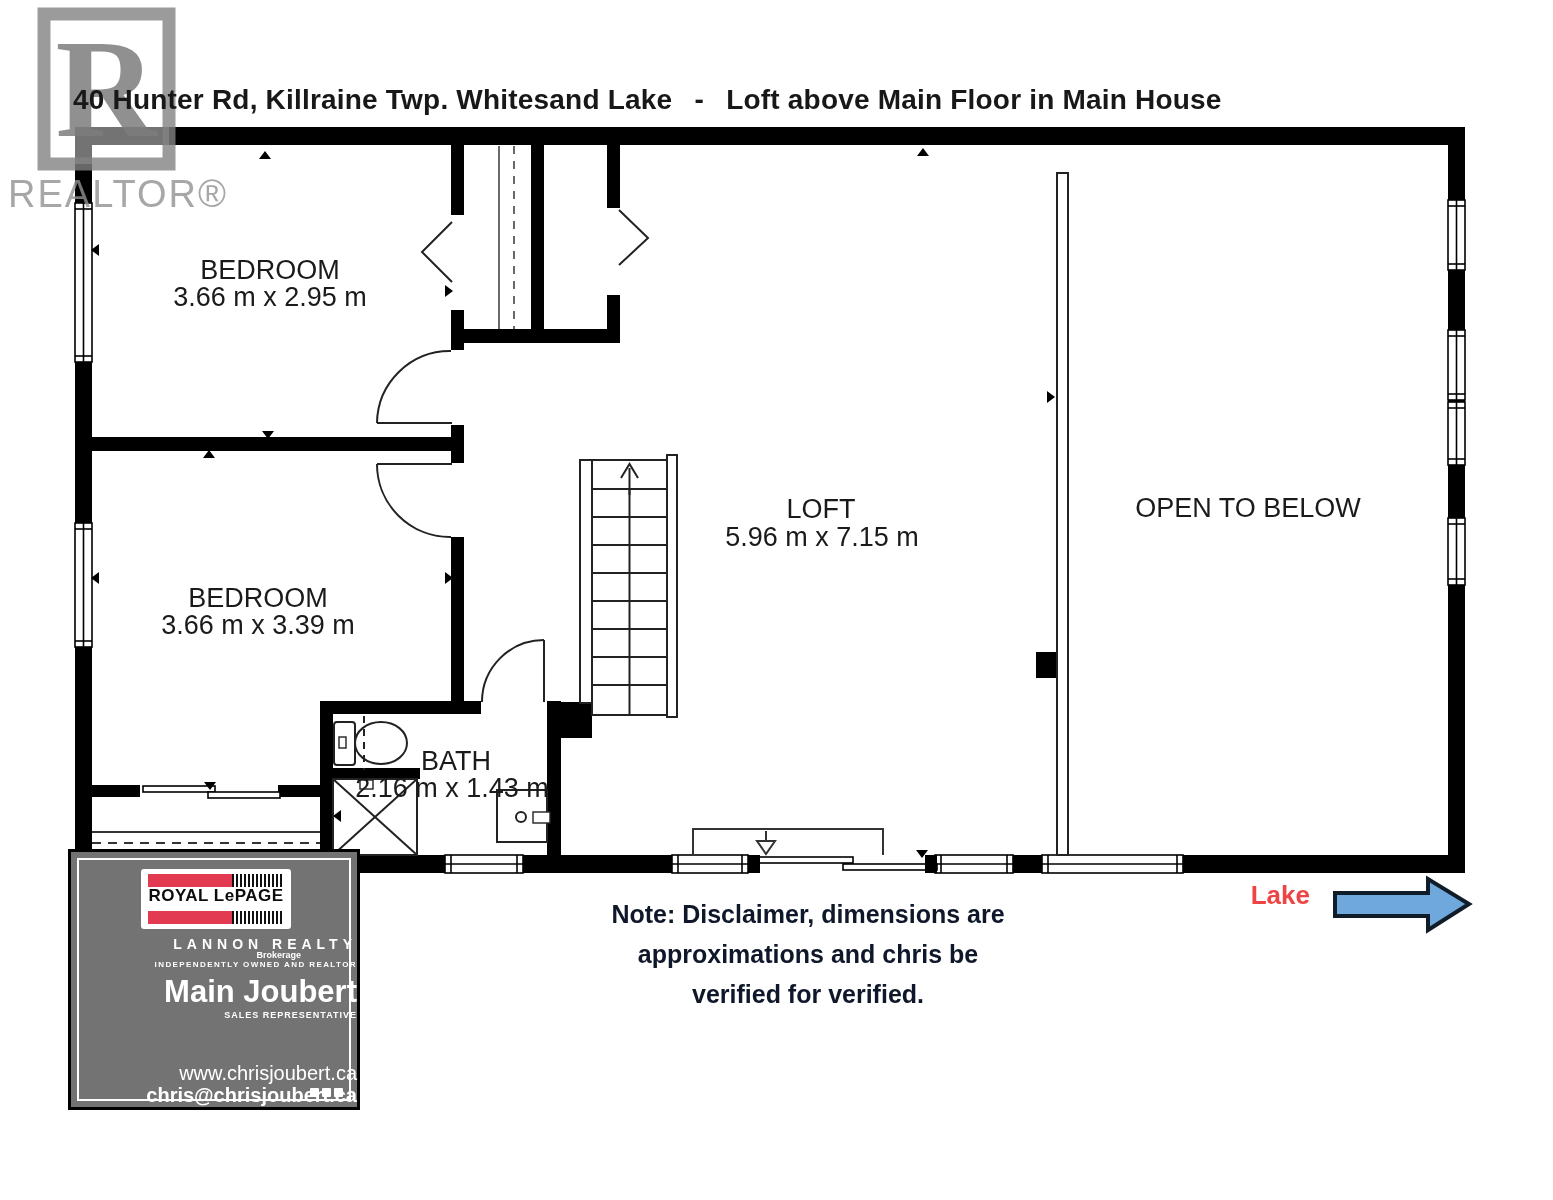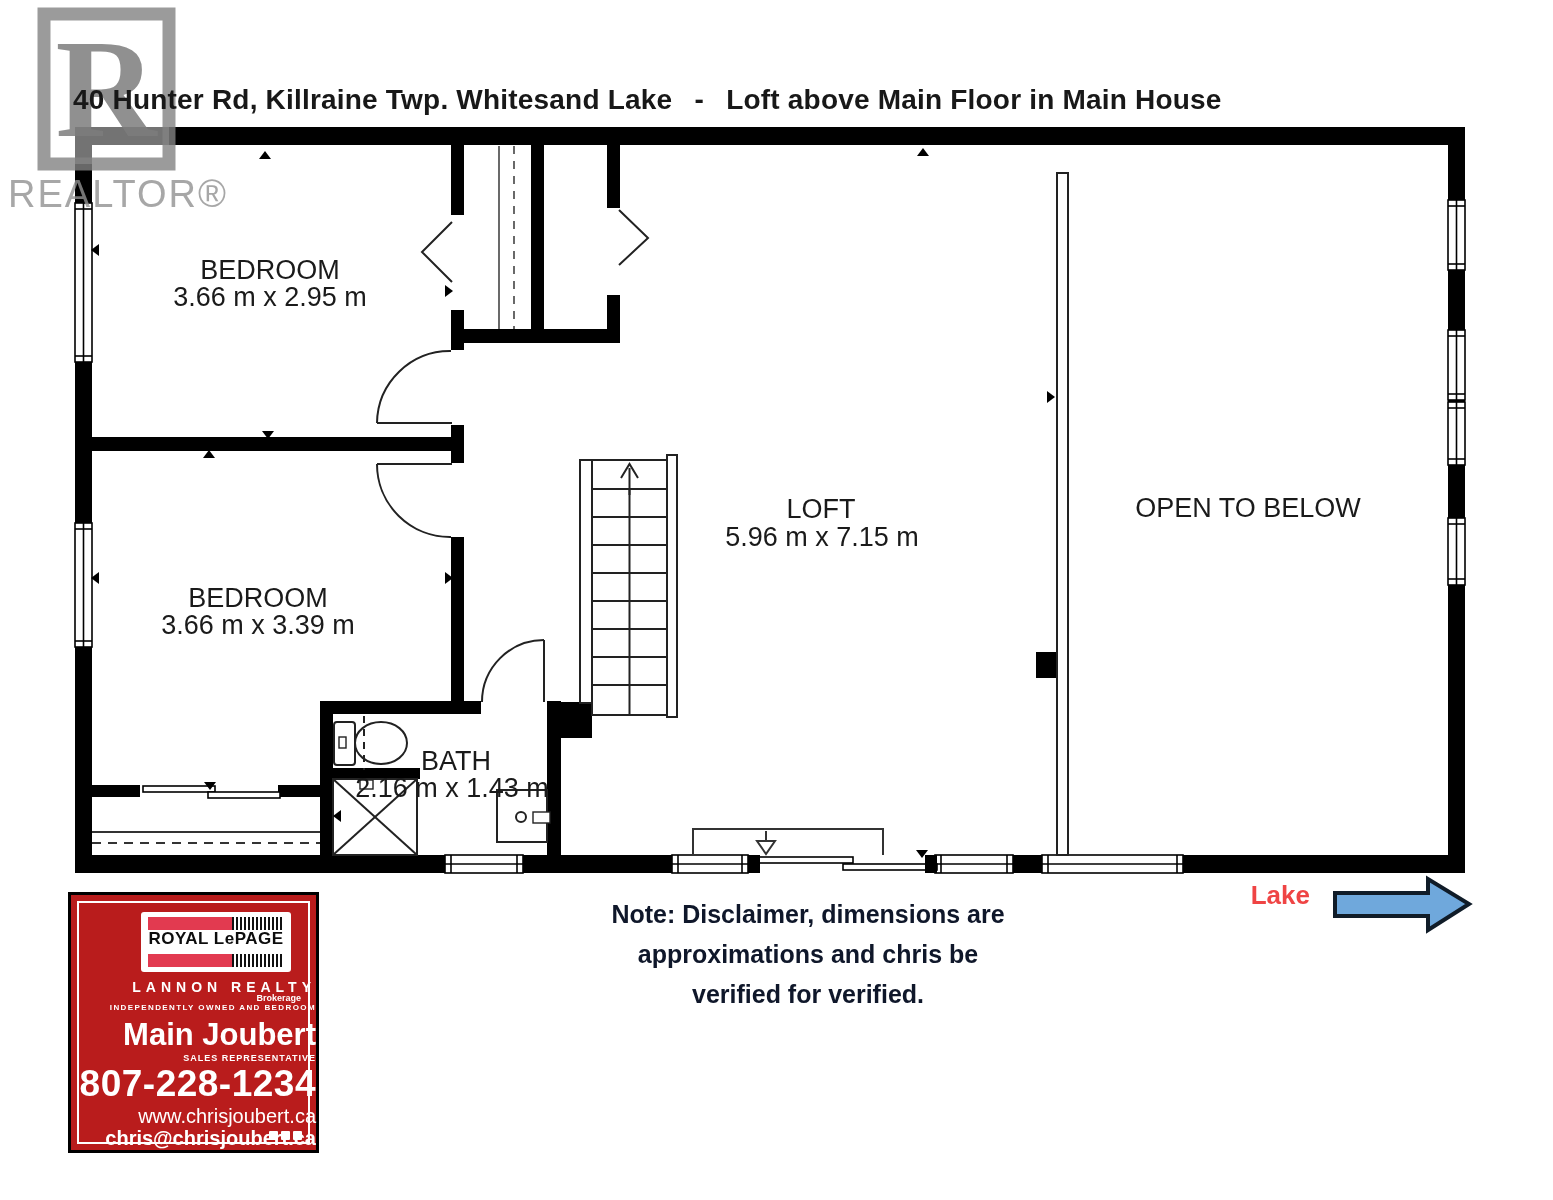--- a/index.html
+++ b/index.html
@@ -4,21 +4,21 @@
 <style>
   html,body{margin:0;padding:0;background:#fff;}
   #page{position:relative;width:1553px;height:1200px;background:#ffffff;overflow:hidden;
         font-family:"Liberation Sans",sans-serif;}
   #plan-svg{position:absolute;left:0;top:0;}
   .abs{position:absolute;}
   #title{left:73px;top:84px;font-size:28px;font-weight:bold;color:#181818;white-space:pre;letter-spacing:.2px;}
   #note{left:558px;top:894px;width:500px;text-align:center;font-size:25px;font-weight:bold;color:#0f172a;line-height:40px;}
   #lake-label{left:1150px;top:880px;width:160px;text-align:right;font-size:26px;font-weight:bold;color:#ef4444;}
   
-  #card{left:68px;top:892px;width:251px;height:261px;background:#b91c1c;border:3px solid #000;box-sizing:border-box;}
+  #card{left:68px;top:849px;width:292px;height:261px;background:#737373;border:3px solid #000;box-sizing:border-box;}
   #card-inner{position:absolute;inset:6px;border:2px solid #fff;}
   #card .c{position:absolute;left:0;width:100%;text-align:right;color:#fff;}
   #rlp-box{position:absolute;left:70px;top:17px;width:150px;height:60px;background:#fff;border-radius:3px;}
   .rlp-bar{position:absolute;left:7px;width:136px;height:13px;
            background:linear-gradient(90deg,#e23a50 0 62%,transparent 62%),
            repeating-linear-gradient(90deg,#111 0 2px,#fff 2px 4px);}
   #rlp-bar-top{top:5px;} #rlp-bar-bot{top:42px;}
   #rlp-name{position:absolute;top:17px;left:0;width:100%;text-align:center;color:#0d0d0d;
             font-size:17px;font-weight:bold;letter-spacing:.5px;}
   #lannon{top:84px;font-size:14px;font-weight:bold;letter-spacing:5px;}
@@ -280,24 +280,23 @@
 
   <div id="card" class="abs">
     <div id="card-inner"></div>
     <div id="rlp-box">
       <div id="rlp-bar-top" class="rlp-bar"></div>
       <div id="rlp-name">ROYAL LePAGE</div>
       <div id="rlp-bar-bot" class="rlp-bar"></div>
     </div>
     <div id="lannon" class="c">LANNON REALTY</div>
     <div id="brokerage" class="c">Brokerage</div>
-    <div id="tagline" class="c">INDEPENDENTLY OWNED AND BEDROOM</div>
+    <div id="tagline" class="c">INDEPENDENTLY OWNED AND REALTOR</div>
     <div id="agent-name" class="c">Main Joubert</div>
     <div id="agent-title" class="c">SALES REPRESENTATIVE</div>
-    <div id="phone" class="c">807-228-1234</div>
     <div id="web" class="c">www.chrisjoubert.ca</div>
     <div id="email" class="c">chris@chrisjoubert.ca</div>
     <div id="mini-icons">
       <span></span>
       <span></span>
       <span></span>
     </div>
   </div>
 
 </div>

